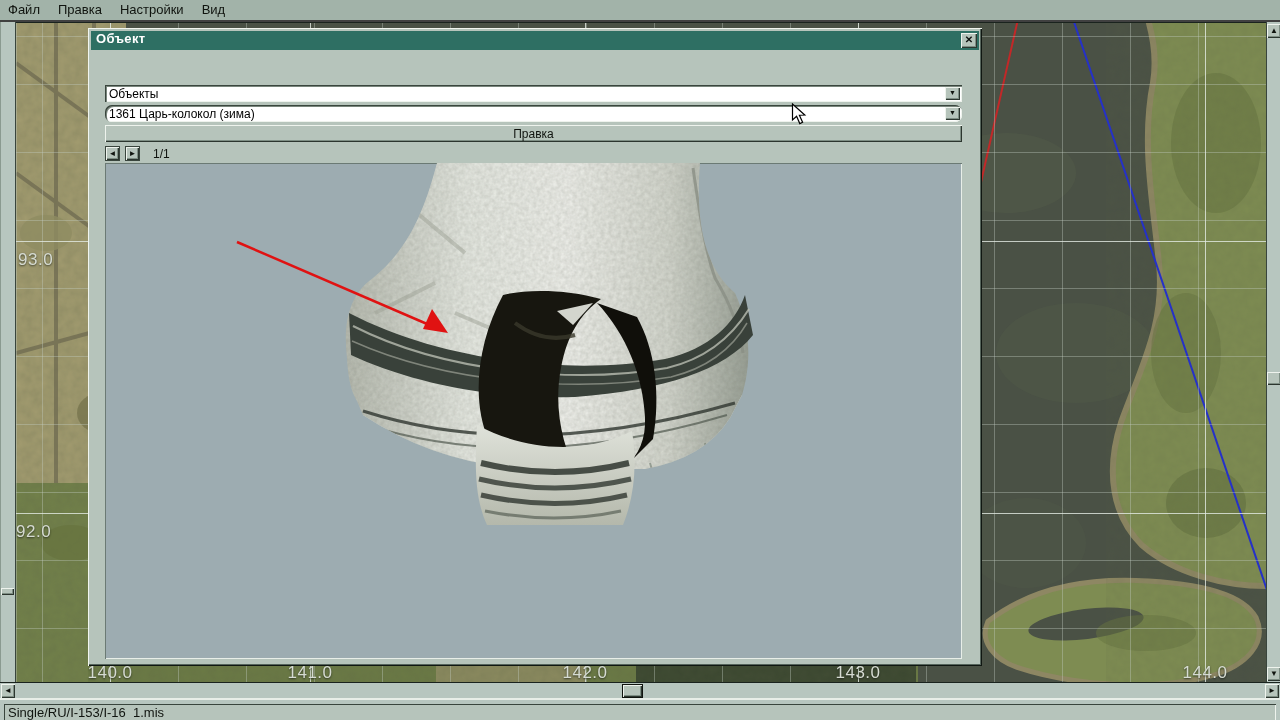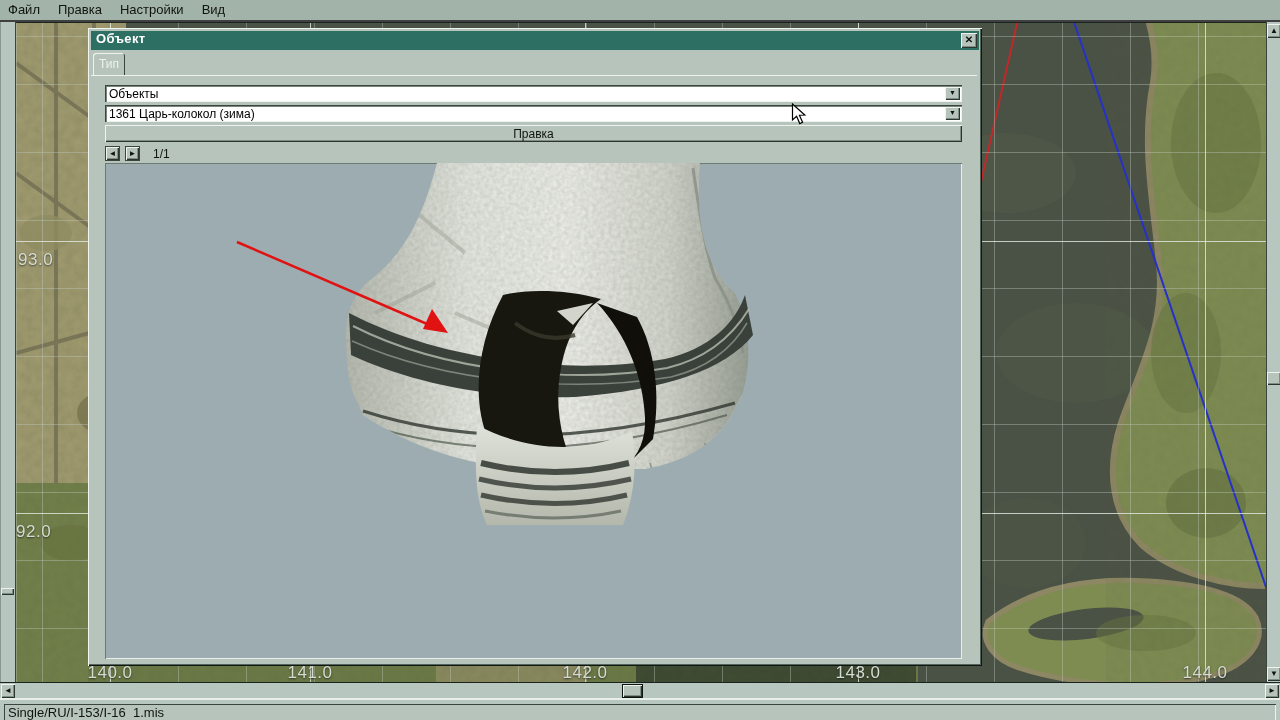--- a/index.html
+++ b/index.html
@@ -88,21 +88,21 @@
     background:#b6c4bb; border-radius:3px 3px 0 0;
     box-shadow: inset 1px 1px 0 #eef3ed, inset -1px 0 0 #39453d;
     color:#edf2ec; font-size:12px; text-align:center; padding-top:4px;
   }
   #tab-page-edge { position:absolute; left:0; top:23px; width:886px; height:1px; background:#eef3ed; }
 
   .combo { position:absolute; left:17px; width:857px; height:17px; }
   .combo-value { position:absolute; left:0; top:0; right:0; bottom:0; font-size:12px; color:#000; padding:2px 0 0 4px; }
   .combo-btn { position:absolute; right:2px; top:2px; width:15px; height:13px; font-size:7px; line-height:12px; text-align:center; color:#10140f; }
   #combo-category { top:57px; }
-  #combo-object  { top:77px; }
+  #combo-object  { top:77px;border-radius:7px; }
   #hide-button {
     position:absolute; left:17px; top:97px; width:857px; height:17px;
     font-size:12px; color:#10140f; text-align:center; padding-top:2px;
   }
   #pager { position:absolute; left:17px; top:118px; height:15px; display:flex; align-items:center; }
   .pager-btn { width:15px; height:15px; font-size:8px; line-height:14px; text-align:center; color:#10140f; margin-right:5px; border:1px solid #39453d; }
   #pager-text { font-size:12px; color:#10140f; margin-left:8px; }
 
   
   #preview {
@@ -198,24 +198,20 @@
     <span>▼</span>
   </div>
 </div>
 
 <div id="object-dialog">
   <div id="dialog-titlebar">
     <div id="dialog-title">Объект</div>
     <div id="dialog-close" class="raised">
       <span>✕</span>
     </div>
-  </div>
-  <div id="tab-row">
-    <div id="tab-type">Тип</div>
-    <div id="tab-page-edge"></div>
   </div>
 
   <div id="combo-category" class="combo field">
     <div class="combo-value">Объекты</div>
     <div class="combo-btn raised">
       <span>▼</span>
     </div>
   </div>
   <div id="combo-object" class="combo field">
     <div class="combo-value">1361 Царь-колокол (зима)</div>

